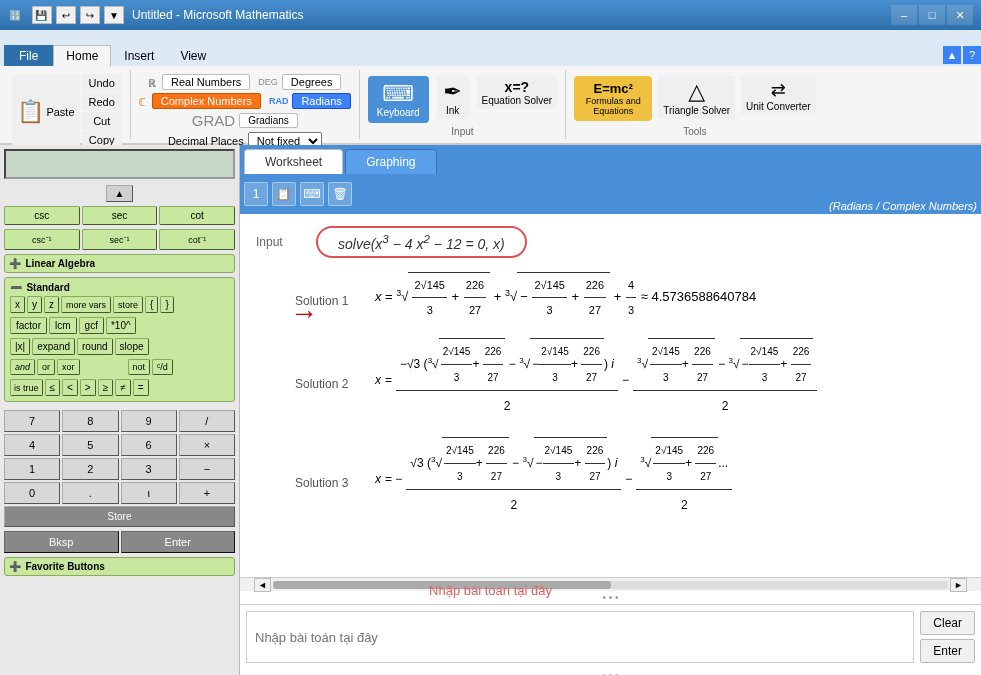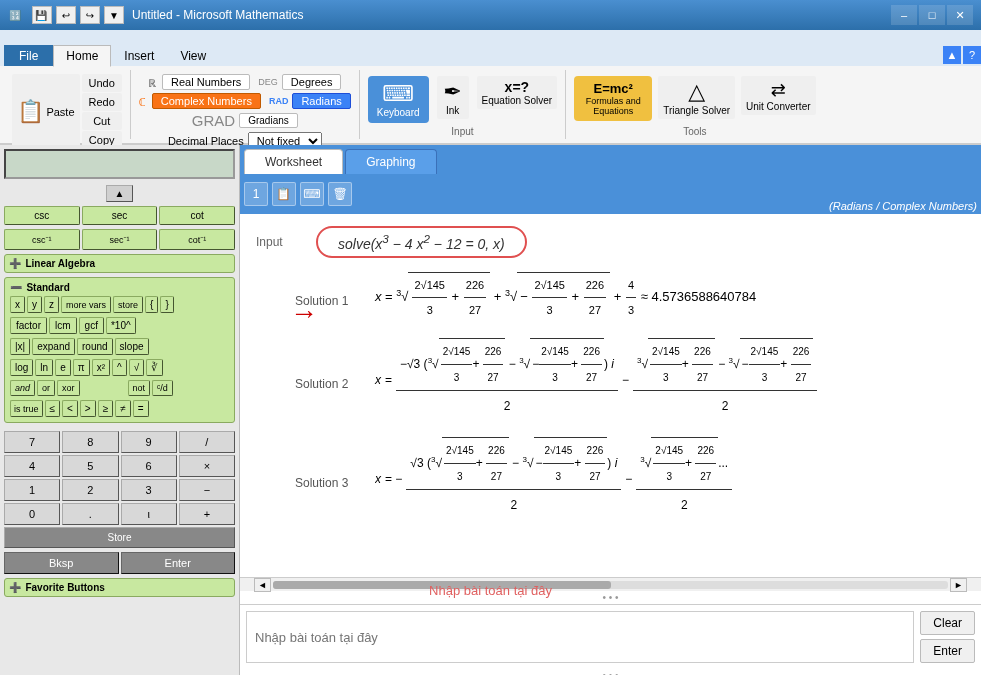--- a/index.html
+++ b/index.html
@@ -288,30 +288,20 @@
         <button class="calc-btn" style="flex:none;padding:2px 5px;">gcf</button>
         <button class="calc-btn" style="flex:none;padding:2px 4px;">*10^</button>
       </div>
       <div class="calc-section-btn">
         <button class="calc-btn" style="flex:none;padding:2px 4px;">|x|</button>
         <button class="calc-btn" style="flex:none;padding:2px 4px;">expand</button>
         <button class="calc-btn" style="flex:none;padding:2px 4px;">round</button>
         <button class="calc-btn" style="flex:none;padding:2px 4px;">slope</button>
       </div>
       <div class="calc-section-btn">
-        <button class="calc-btn" style="flex:none;padding:2px 4px;">log</button>
-        <button class="calc-btn" style="flex:none;padding:2px 4px;">ln</button>
-        <button class="calc-btn" style="flex:none;padding:2px 4px;">e</button>
-        <button class="calc-btn" style="flex:none;padding:2px 4px;">π</button>
-        <button class="calc-btn" style="flex:none;padding:2px 4px;">x²</button>
-        <button class="calc-btn" style="flex:none;padding:2px 4px;">^</button>
-        <button class="calc-btn" style="flex:none;padding:2px 4px;">√</button>
-        <button class="calc-btn" style="flex:none;padding:2px 4px;">∛</button>
-      </div>
-      <div class="calc-section-btn">
         <button class="calc-btn small-text" style="flex:none;padding:0 4px;font-style:italic;">and</button>
         <button class="calc-btn small-text" style="flex:none;padding:2px 4px;">or</button>
         <button class="calc-btn small-text" style="flex:none;padding:2px 4px;">xor</button>
         <button class="calc-btn small-text" style="flex:none;padding:2px 4px;margin-left:46px;">not</button>
         <button class="calc-btn small-text" style="flex:none;padding:2px 4px;">ᶜ/d</button>
       </div>
       <div class="calc-section-btn">
         <button class="calc-btn small-text" style="flex:none;padding:2px 3px;">is true</button>
         <button class="calc-btn" style="flex:none;padding:2px 4px;">≤</button>
         <button class="calc-btn" style="flex:none;padding:2px 4px;">&lt;</button>

